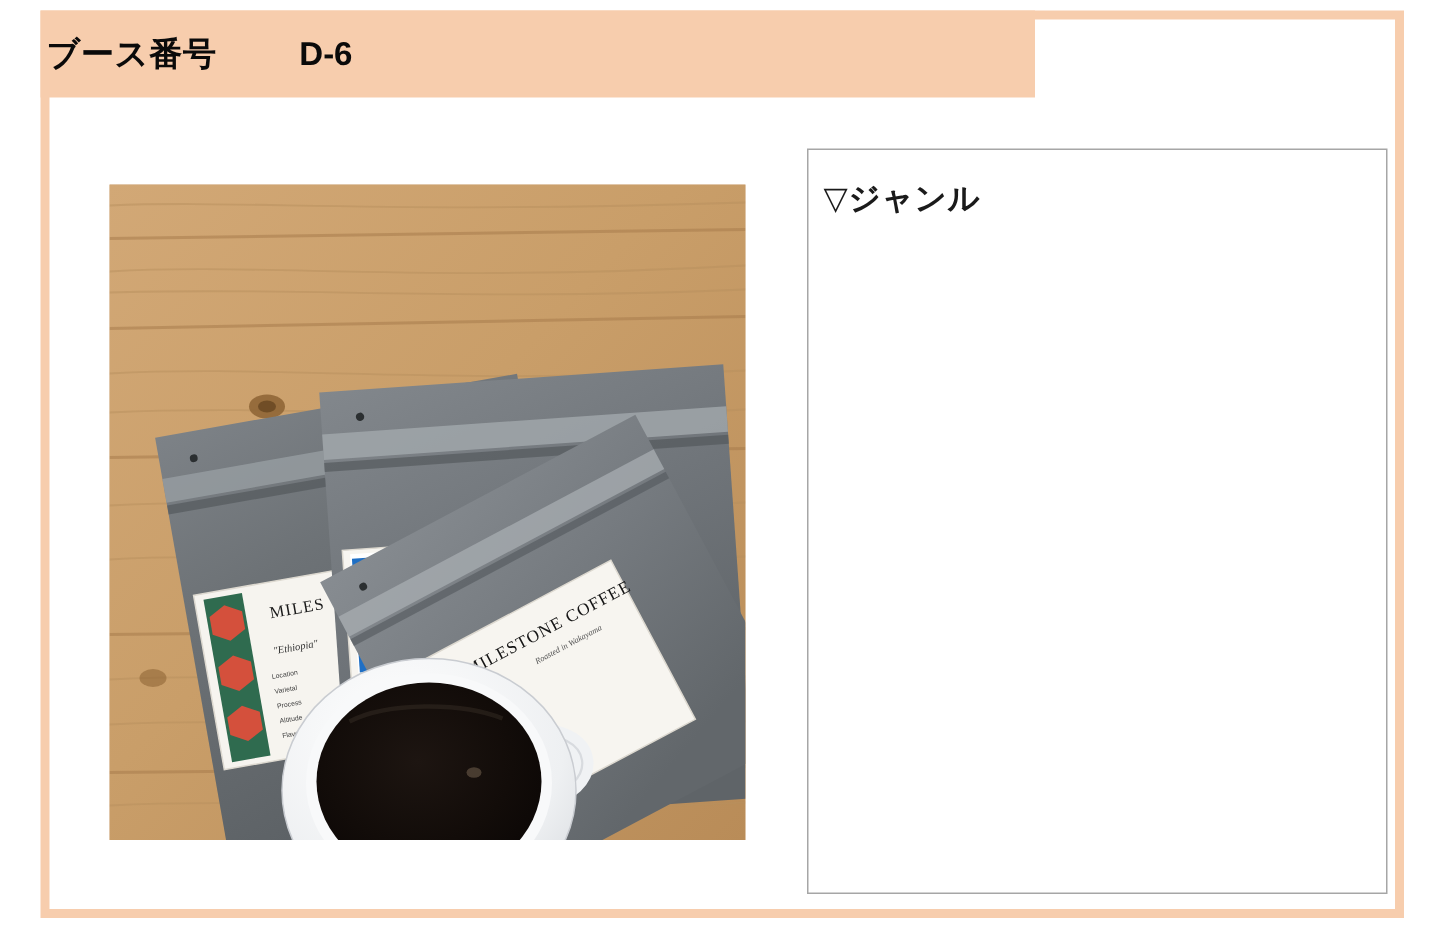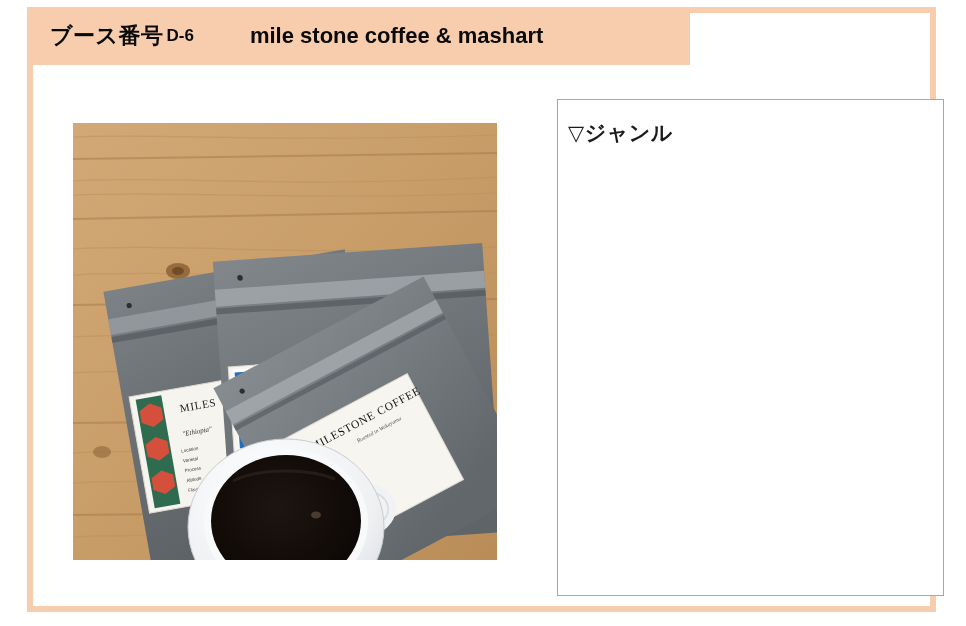--- a/index.html
+++ b/index.html
@@ -31,34 +31,35 @@
   #header-band {
     position: absolute;
     left: 27px;
     top: 7px;
     width: 663px;
     height: 58px;
     background: #f7cdad;
     display: flex;
     align-items: center;
     box-sizing: border-box;
-    padding-left: 23px;
+    padding-left: 4px;
+    gap: 31px;
   }
   #booth-number-label {
     font-size: 22px;
     font-weight: bold;
     color: #0a0a0a;
     letter-spacing: 0.5px;
     white-space: pre;
   }
   #booth-number-value {
-    font-size: 17px;
+    font-size: 22px;
     font-weight: bold;
     color: #0a0a0a;
-    margin-left: 3px;
+    margin-left: 24px;
     white-space: pre;
   }
   #exhibitor-name {
     font-size: 22px;
     font-weight: bold;
     color: #0a0a0a;
     margin-left: 56px;
     white-space: pre;
   }
 
@@ -78,40 +79,38 @@
   #info-panel {
     position: absolute;
     left: 538px;
     top: 99px;
     width: 387px;
     height: 497px;
     box-sizing: border-box;
     border: 1px solid #a6a6a6;
     background: #ffffff;
     padding: 12px 0 0 10px;
-    margin-left: 19px;
   }
   .panel-line {
     font-size: 21px;
     font-weight: bold;
     color: #1a1a1a;
     line-height: 42px;
     white-space: pre;
   }
   .panel-line.heading { letter-spacing: 0.5px; }
 </style>
 </head>
 <body>
 
 <div id="page-frame"></div>
 
 <div id="header-band">
   <span id="booth-number-label">ブース番号</span>
   <span id="booth-number-value">D-6</span>
-  <span id="exhibitor-name">mile stone coffee &amp; mashart</span>
 </div>
 
 <div id="booth-photo">
   <svg width="424" height="437" viewBox="0 0 424 437" xmlns="http://www.w3.org/2000/svg">
     <defs>
       <linearGradient id="woodg" x1="0" y1="0" x2="1" y2="1">
         <stop offset="0%" stop-color="#d2a876"></stop>
         <stop offset="45%" stop-color="#c99e69"></stop>
         <stop offset="100%" stop-color="#b98c58"></stop>
       </linearGradient>

